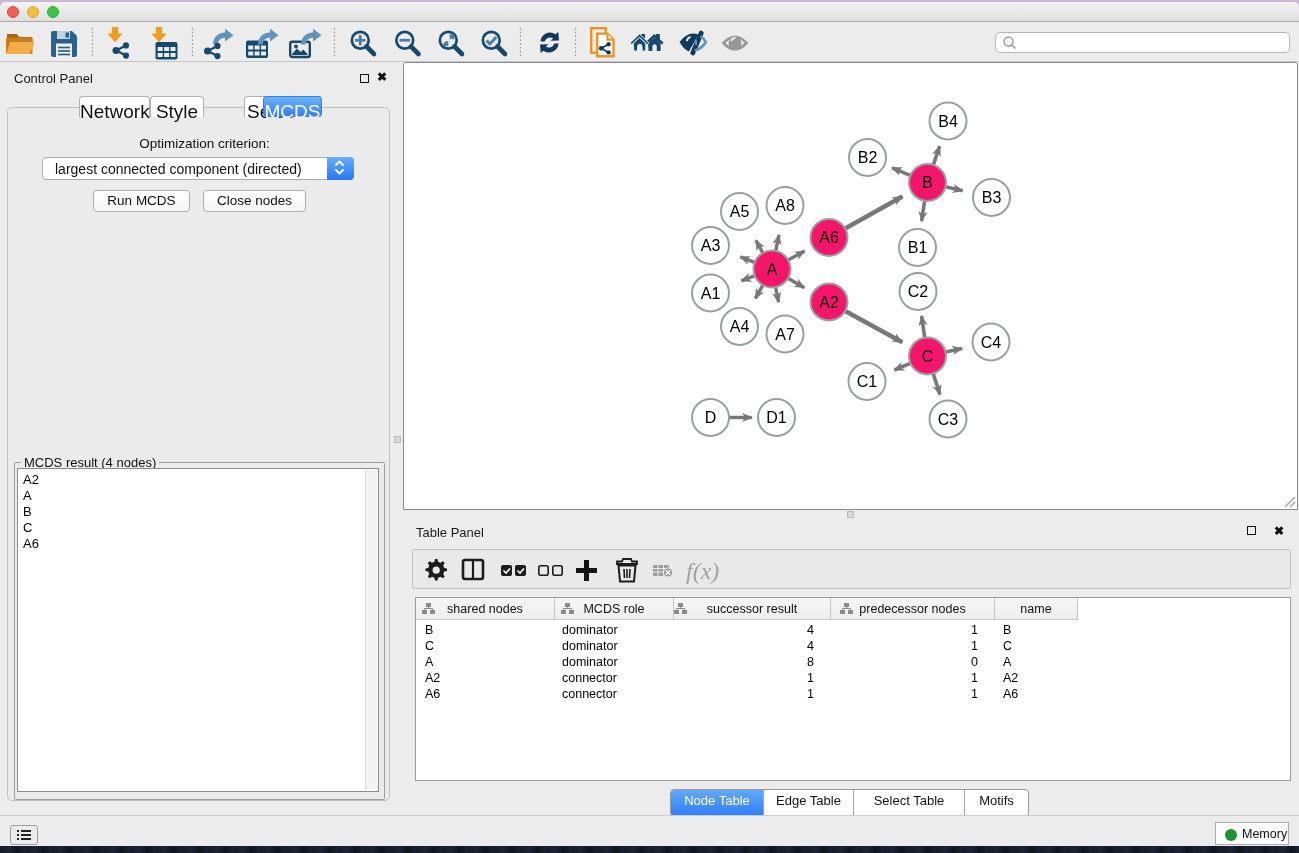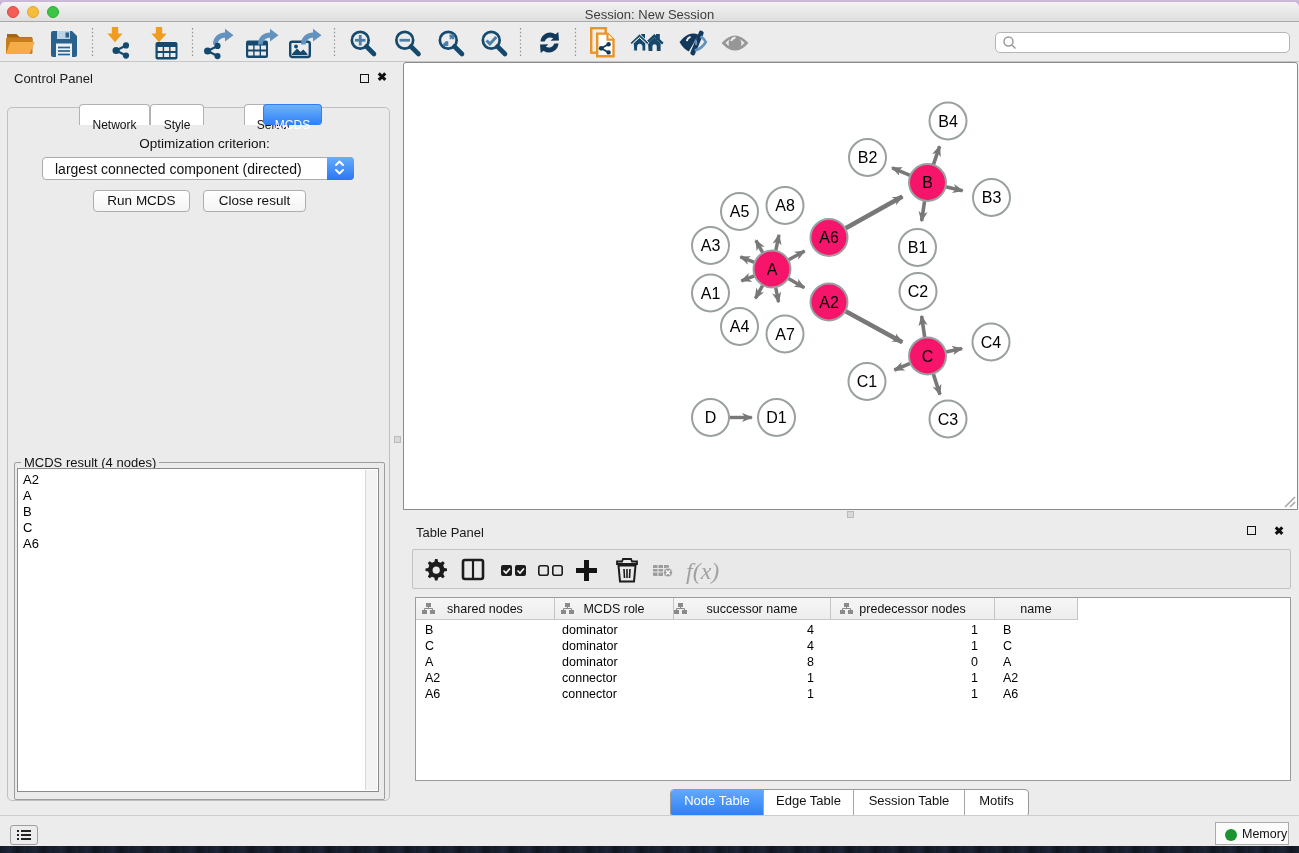--- a/index.html
+++ b/index.html
@@ -9,22 +9,22 @@
 #titlebar { left:0; top:2px; width:1299px; height:20px; border-radius:5px 5px 0 0;
   background:linear-gradient(#f3f3f3,#dedede); border-bottom:1px solid #a9a9a9; }
 .tl { border-radius:50%; width:12px; height:12px; top:4px; }
 #title { width:100%; text-align:center; top:5px; font-size:13px; color:#3c3c3c; }
 #toolbar { left:0; top:23px; width:1299px; height:39px; background:#ececec; border-bottom:1px solid #c6c6c6; }
 #search { left:995px; top:32px; width:295px; height:21px; background:#fff; border:1px solid #b5b5b5; border-radius:5px; }
 
 #cphead { left:0; top:62px; width:391px; height:28px; }
 #cptitle { left:14px; top:9px; font-size:13px; color:#1a1a1a; }
 .winbtn { font-size:12px; color:#111; top:8px; }
-.tab { top:104px; height:21px; background:#fff; border:1px solid #b2b2b2; border-bottom:none;
-  border-radius:4px 4px 0 0; font-size:12px; text-align:center; color:#111; padding-top:13px; z-index:3; }
+.tab { top:96px; height:21px; background:#fff; border:1px solid #b2b2b2; border-bottom:none;
+  border-radius:4px 4px 0 0; font-size:19px; text-align:center; color:#111; padding-top:4px; z-index:3; }
 .tab.sel { background:linear-gradient(#6db3fb,#2e7ef8); color:#fff; border-color:#2e7ef8; border-radius:4px; }
 #cpbody { left:7px; top:107px; width:383px; height:694px; border:1px solid #c0c0c0; border-radius:5px; background:#ebebeb; }
 #optlabel { left:0; top:136px; width:391px; text-align:center; font-size:13.5px; color:#111;padding-left:18px; }
 #dropdown { left:42px; top:157px; width:312px; height:23px; background:#fff; border:1px solid #ababab; border-radius:4px; }
 #droptext { left:12px; top:3px; font-size:14px; color:#111; }
 #dropbtn { right:-1px; top:-1px; width:27px; height:23px; border-radius:0 4px 4px 0;
   background:linear-gradient(#67aefb,#2a76f5); }
 .pbtn { top:190px; height:22px; background:linear-gradient(#ffffff,#f4f4f4); border:1px solid #aeaeae; border-radius:4px;
   font-size:13.5px; color:#111; text-align:center; padding-top:2px; }
 #fieldset { left:14px; top:455px; width:371px; height:345px; }
@@ -54,21 +54,20 @@
 #listbtn { left:10px; top:825px; width:28px; height:20px; border:1px solid #9f9f9f; border-radius:3px; background:#ececec; }
 #membtn { left:1215px; top:822px; width:74px; height:23px; background:#fbfbfb; border:1px solid #ababab; }
 #bottomstrip { left:0; top:846px; width:1299px; height:7px; background:repeating-linear-gradient(90deg,#141b28 0px,#1d2536 9px,#10151f 17px,#1a2231 26px); }
 </style></head>
 <body>
 <div class="abs" id="topline"></div>
 <div class="abs" id="titlebar">
   <div class="abs tl" style="left:7px;background:#f25d55;border:1px solid #dd4741;"></div>
   <div class="abs tl" style="left:27px;background:#f6bd3c;border:1px solid #e0a62e;"></div>
   <div class="abs tl" style="left:47px;background:#3cc444;border:1px solid #2eac36;"></div>
-  <div class="abs" id="title">Session: New Session</div>
 </div>
 <div class="abs" id="toolbar">
     <svg width="1299" height="39" style="position:absolute;left:0;top:0" xmlns="http://www.w3.org/2000/svg">
 <defs>
 <g id="mag">
           <circle cx="9.75" cy="9.75" r="8.4" fill="none" stroke="#154a6e" stroke-width="2.7"></circle>
           <line x1="16" y1="16" x2="23.5" y2="23.5" stroke="#154a6e" stroke-width="4.6" stroke-linecap="round"></line>
         </g>
 <g id="shareN">
           <circle cx="3.6" cy="8" r="3.6" fill="#154a6e"></circle>
@@ -206,21 +205,21 @@
 <div class="abs" id="dropdown">
   <div class="abs" id="droptext">largest connected component (directed)</div>
   <div class="abs" id="dropbtn">
   <svg width="25" height="21" style="position:absolute;left:0;top:0">
         <path d="M9,8 L12.5,4.5 L16,8" stroke="#fff" stroke-width="1.9" fill="none" stroke-linecap="round" stroke-linejoin="round"></path>
         <path d="M9,13 L12.5,16.5 L16,13" stroke="#fff" stroke-width="1.9" fill="none" stroke-linecap="round" stroke-linejoin="round"></path>
       </svg>
   </div>
 </div>
 <div class="abs pbtn" style="left:93px;width:97px;">Run MCDS</div>
-<div class="abs pbtn" style="left:203px;width:103px;">Close result</div>
+<div class="abs pbtn" style="left:203px;width:103px;">Close nodes</div>
 <div class="abs" id="fieldset">
     <fieldset>
       <legend>MCDS result (4 nodes)</legend>
     </fieldset>
   </div>
 <div class="abs" id="listbox">
     <div>A2</div>
     <div>A</div>
     <div>B</div>
     <div>C</div>
@@ -365,21 +364,21 @@
             <path d="M6.5,4 v2 M2.5,7 v-1.5 h8 v1.5" stroke="#8a8a8a" fill="none" stroke-width="1"></path>
           </g>
         </defs>
 <use href="#tree" transform="translate(6,5)"></use>
 <use href="#tree" transform="translate(145,5)"></use>
 <use href="#tree" transform="translate(258,5)"></use>
 <use href="#tree" transform="translate(424,5)"></use>
 </svg>
 <div class="th" style="left:0;width:139px;">shared nodes</div>
 <div class="th" style="left:139px;width:119px;">MCDS role</div>
-<div class="th" style="left:258px;width:157px;">successor name</div>
+<div class="th" style="left:258px;width:157px;">successor result</div>
 <div class="th" style="left:415px;width:164px;">predecessor nodes</div>
 <div class="th" style="left:579px;width:83px;border-right:1px solid #c4c4c4;">name</div>
 </div>
 <div class="td" style="left:9px;top:24px;">B</div>
     <div class="td" style="left:146px;top:24px;">dominator</div>
     <div class="td" style="right:476px;top:24px;">4</div>
     <div class="td" style="right:312px;top:24px;">1</div>
     <div class="td" style="left:587px;top:24px;">B</div>
 <div class="td" style="left:9px;top:40px;">C</div>
     <div class="td" style="left:146px;top:40px;">dominator</div>
@@ -398,21 +397,21 @@
     <div class="td" style="left:587px;top:72px;">A2</div>
 <div class="td" style="left:9px;top:88px;">A6</div>
     <div class="td" style="left:146px;top:88px;">connector</div>
     <div class="td" style="right:476px;top:88px;">1</div>
     <div class="td" style="right:312px;top:88px;">1</div>
     <div class="td" style="left:587px;top:88px;">A6</div>
 </div>
 <div class="abs" id="btabs">
     <div class="bt sel" style="width:93px;">Node Table</div>
     <div class="bt" style="width:90px;">Edge Table</div>
-    <div class="bt" style="width:111px;">Session Table</div>
+    <div class="bt" style="width:111px;">Select Table</div>
     <div class="bt" style="width:63px;">Motifs</div>
   </div>
 <div class="abs" id="statusbar"></div>
 <div class="abs" id="listbtn">
  <svg width="26" height="18" style="position:absolute;left:0;top:0">
       <g fill="#222">
         <rect x="6" y="4" width="2" height="2"></rect>
         <rect x="10" y="4" width="10" height="2"></rect>
         <rect x="6" y="8" width="2" height="2"></rect>
         <rect x="10" y="8" width="10" height="2"></rect>

